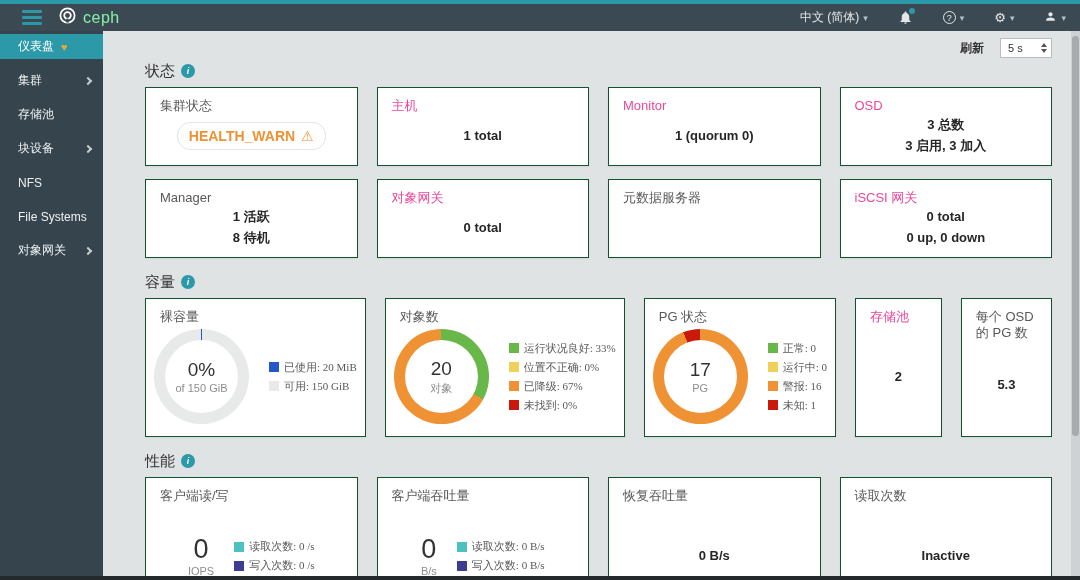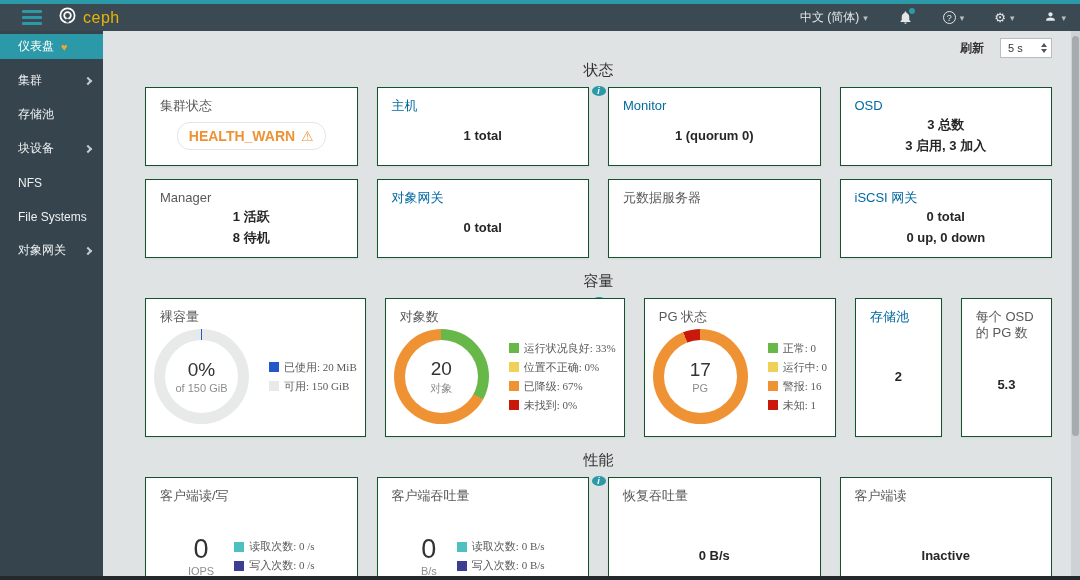--- a/index.html
+++ b/index.html
@@ -5,21 +5,21 @@
   * { margin:0; padding:0; box-sizing:border-box; }
   html,body { width:1080px; height:580px; overflow:hidden; }
   body { font-family:"Liberation Sans","DejaVu Sans",sans-serif; background:#e0e3e4; position:relative; }
 
   
   .topline { height:4px; background:#2b99a8; width:100%; }
   .navbar { height:27px; background:#3b4a52; display:flex; align-items:center; padding:0 14px; color:#e8eaea; }
   .burger { width:20px; display:flex; flex-direction:column; gap:3px; margin:0 16px 0 8px; cursor:pointer; }
   .burger span { height:3px; background:#2b99a8; border-radius:1px; }
   .brand { display:flex; align-items:center; gap:6px; }
-  .brand-text { font-size:16px; color:#eab308; letter-spacing:.5px; }
+  .brand-text { font-size:16px; color:#86efac; letter-spacing:.5px; }
   .nav-right { margin-left:auto; display:flex; align-items:center; gap:30px; }
   .nav-item { display:flex; align-items:center; gap:4px; font-size:12px; color:#e4e7e8; cursor:pointer; position:relative; }
   .caret { font-size:9px; color:#b8bfc3; }
   .qcircle { width:13px; height:13px; border:1px solid #e4e7e8; border-radius:50%; font-size:9px; display:inline-flex; align-items:center; justify-content:center; }
   .gear { font-size:13px; }
   .bell-badge { position:absolute; top:-2px; right:-2px; width:6px; height:6px; background:#2b99a8; border-radius:50%; }
 
   
   .sidebar { position:absolute; left:0; top:31px; bottom:4px; width:103px; background:#36454d; }
   .side-item { height:25px; display:flex; align-items:center; padding:0 12px 0 18px; font-size:12px; color:#eef1f2; cursor:pointer; margin-top:9px; }
@@ -30,32 +30,32 @@
 
   
   .main { position:absolute; left:127px; top:31px; right:0; bottom:0; padding:6px 28px 0 18px; }
   .refresh-row { display:flex; justify-content:flex-end; align-items:center; gap:16px; height:22px; }
   .refresh-label { font-size:12px; font-weight:bold; color:#333; }
   .interval-select { background:#fff; border:1px solid #b9bdbe; width:52px; height:20px; display:flex; align-items:center; font-size:11px; color:#333; padding-left:7px; cursor:pointer; }
   .spinner { margin-left:auto; margin-right:4px; display:flex; flex-direction:column; gap:2px; }
   .spinner .up { width:0; height:0; border-left:3px solid transparent; border-right:3px solid transparent; border-bottom:4px solid #555; }
   .spinner .down { width:0; height:0; border-left:3px solid transparent; border-right:3px solid transparent; border-top:4px solid #555; }
 
-  .section-header { font-size:15px; color:#333; margin:2px 0 6px; height:20px; display:flex; align-items:center; gap:6px;flex-direction:column; }
+  .section-header { font-size:15px; color:#333; margin:2px 0 6px; height:20px; display:flex; align-items:center; gap:6px; }
   .info-icon { width:14px; height:14px; background:#2b99a8; color:#fff; border-radius:50%; font-size:9px; font-weight:bold; font-style:italic; display:inline-flex; align-items:center; justify-content:center; cursor:pointer; }
   .mt { margin-top:14px; }
 
   .grid { display:grid; column-gap:19px; }
   .s-grid { grid-template-columns:repeat(4,1fr); grid-auto-rows:79px; row-gap:13px; }
   .c-grid { grid-template-columns:2.2fr 2.2fr 2.2fr 1fr 1.05fr; grid-auto-rows:139px; }
   .p-grid { grid-template-columns:repeat(4,1fr); grid-auto-rows:140px; }
 
   .card { background:#fff; border:1px solid #14532d; box-shadow:0 1px 2px rgba(0,0,0,.06); display:flex; flex-direction:column; }
   .card-title { font-size:13px; color:#595959; padding:10px 14px 0; line-height:1.25; }
-  .card-title.link { color:#0369a1; cursor:pointer; }
+  .card-title.link { color:#ec4899; cursor:pointer; }
   .card-body { flex:1; display:flex; flex-direction:column; align-items:center; justify-content:center; padding:0 8px 8px; }
   .val { font-size:13px; font-weight:bold; color:#262626; line-height:1.55; text-align:center; }
 
   .health-pill { display:inline-flex; align-items:center; gap:6px; border:1px solid #e5e5e5; border-radius:13px; padding:5px 11px; color:#ef9234; font-weight:bold; font-size:14px; cursor:pointer; }
   .warn-icon { font-size:14px; color:#ef9234; }
 
   .row-body { flex-direction:row; gap:20px; justify-content:center; align-items:center; }
   .donut { position:relative; width:95px; height:95px; border-radius:50%; flex-shrink:0; }
   .donut::after { content:""; position:absolute; inset:11px; background:#fff; border-radius:50%; }
   .donut-center { position:absolute; inset:0; z-index:1; display:flex; flex-direction:column; align-items:center; justify-content:center; }
@@ -365,21 +365,21 @@
         </div>
       </div>
     </div>
     <div class="card">
       <div class="card-title">恢复吞吐量</div>
       <div class="card-body">
           <div class="val">0 B/s</div>
         </div>
     </div>
     <div class="card">
-      <div class="card-title">客户端读</div>
+      <div class="card-title">读取次数</div>
       <div class="card-body">
           <div class="val">Inactive</div>
         </div>
     </div>
   </div>
 </div>
 
 <div class="scrollbar">
   <div class="scroll-thumb"></div>
 </div>

